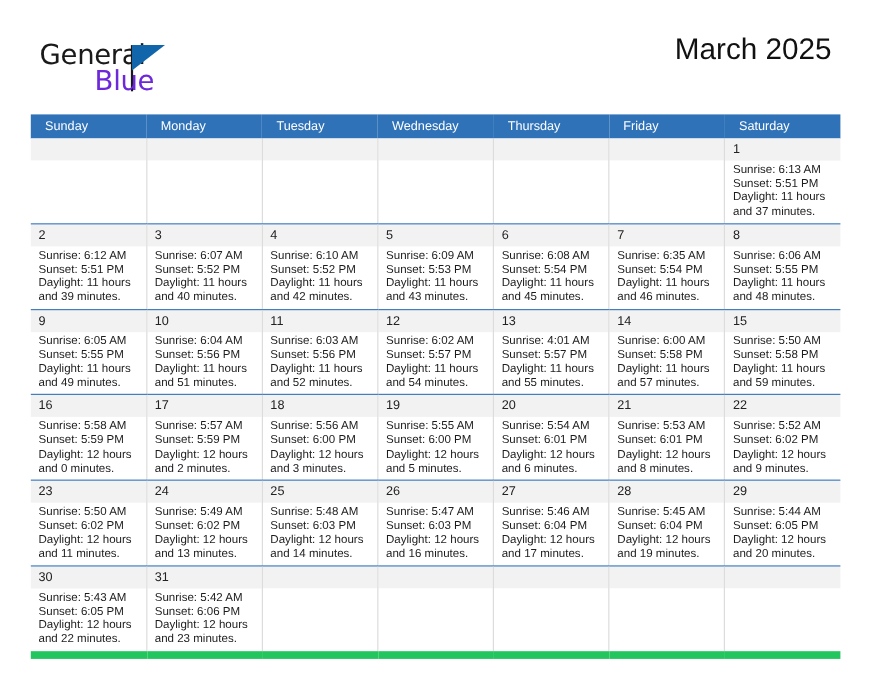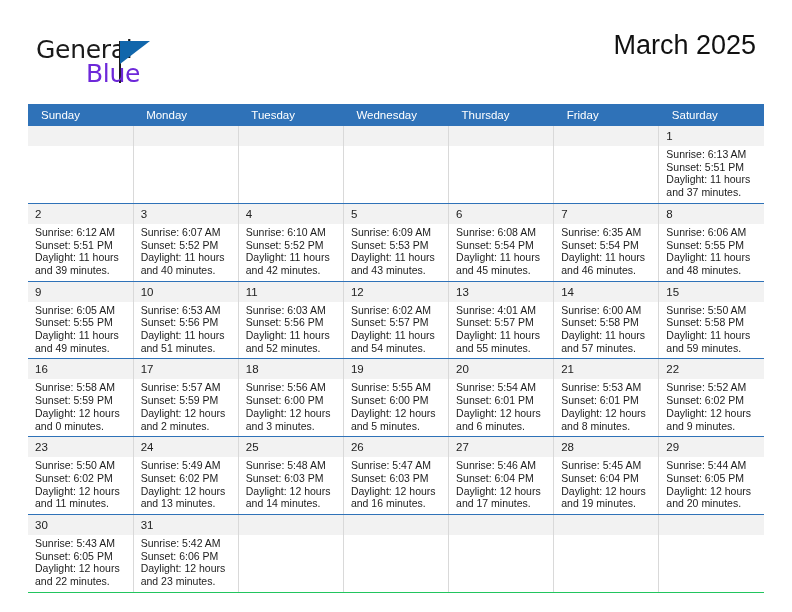--- a/index.html
+++ b/index.html
@@ -152,21 +152,21 @@
     white-space: normal;
   }
   tr.week td {
     height: 72px;
   }
   tr.week-first td {
     height: 70px;
   }
   tr.week-last td {
     height: 74px;
-    border-bottom: 1px solid #22c55e;
+    border-bottom: 7px solid #22c55e;
   }
   td.blank .daynum {
     background: #f2f2f2;
   }
   td.blank .cellbody {
     background: #ffffff;
   }
 </style>
 </head>
 <body>
@@ -298,21 +298,21 @@
             <div class="daynum">9</div>
             <div class="cellbody">
               <div>Sunrise: 6:05 AM</div>
               <div>Sunset: 5:55 PM</div>
               <div class="wrapline">Daylight: 11 hours and 49 minutes.</div>
             </div>
           </td>
           <td>
             <div class="daynum">10</div>
             <div class="cellbody">
-              <div>Sunrise: 6:53 AM</div>
+              <div>Sunrise: 6:04 AM</div>
               <div>Sunset: 5:56 PM</div>
               <div class="wrapline">Daylight: 11 hours and 51 minutes.</div>
             </div>
           </td>
           <td>
             <div class="daynum">11</div>
             <div class="cellbody">
               <div>Sunrise: 6:03 AM</div>
               <div>Sunset: 5:56 PM</div>
               <div class="wrapline">Daylight: 11 hours and 52 minutes.</div>

